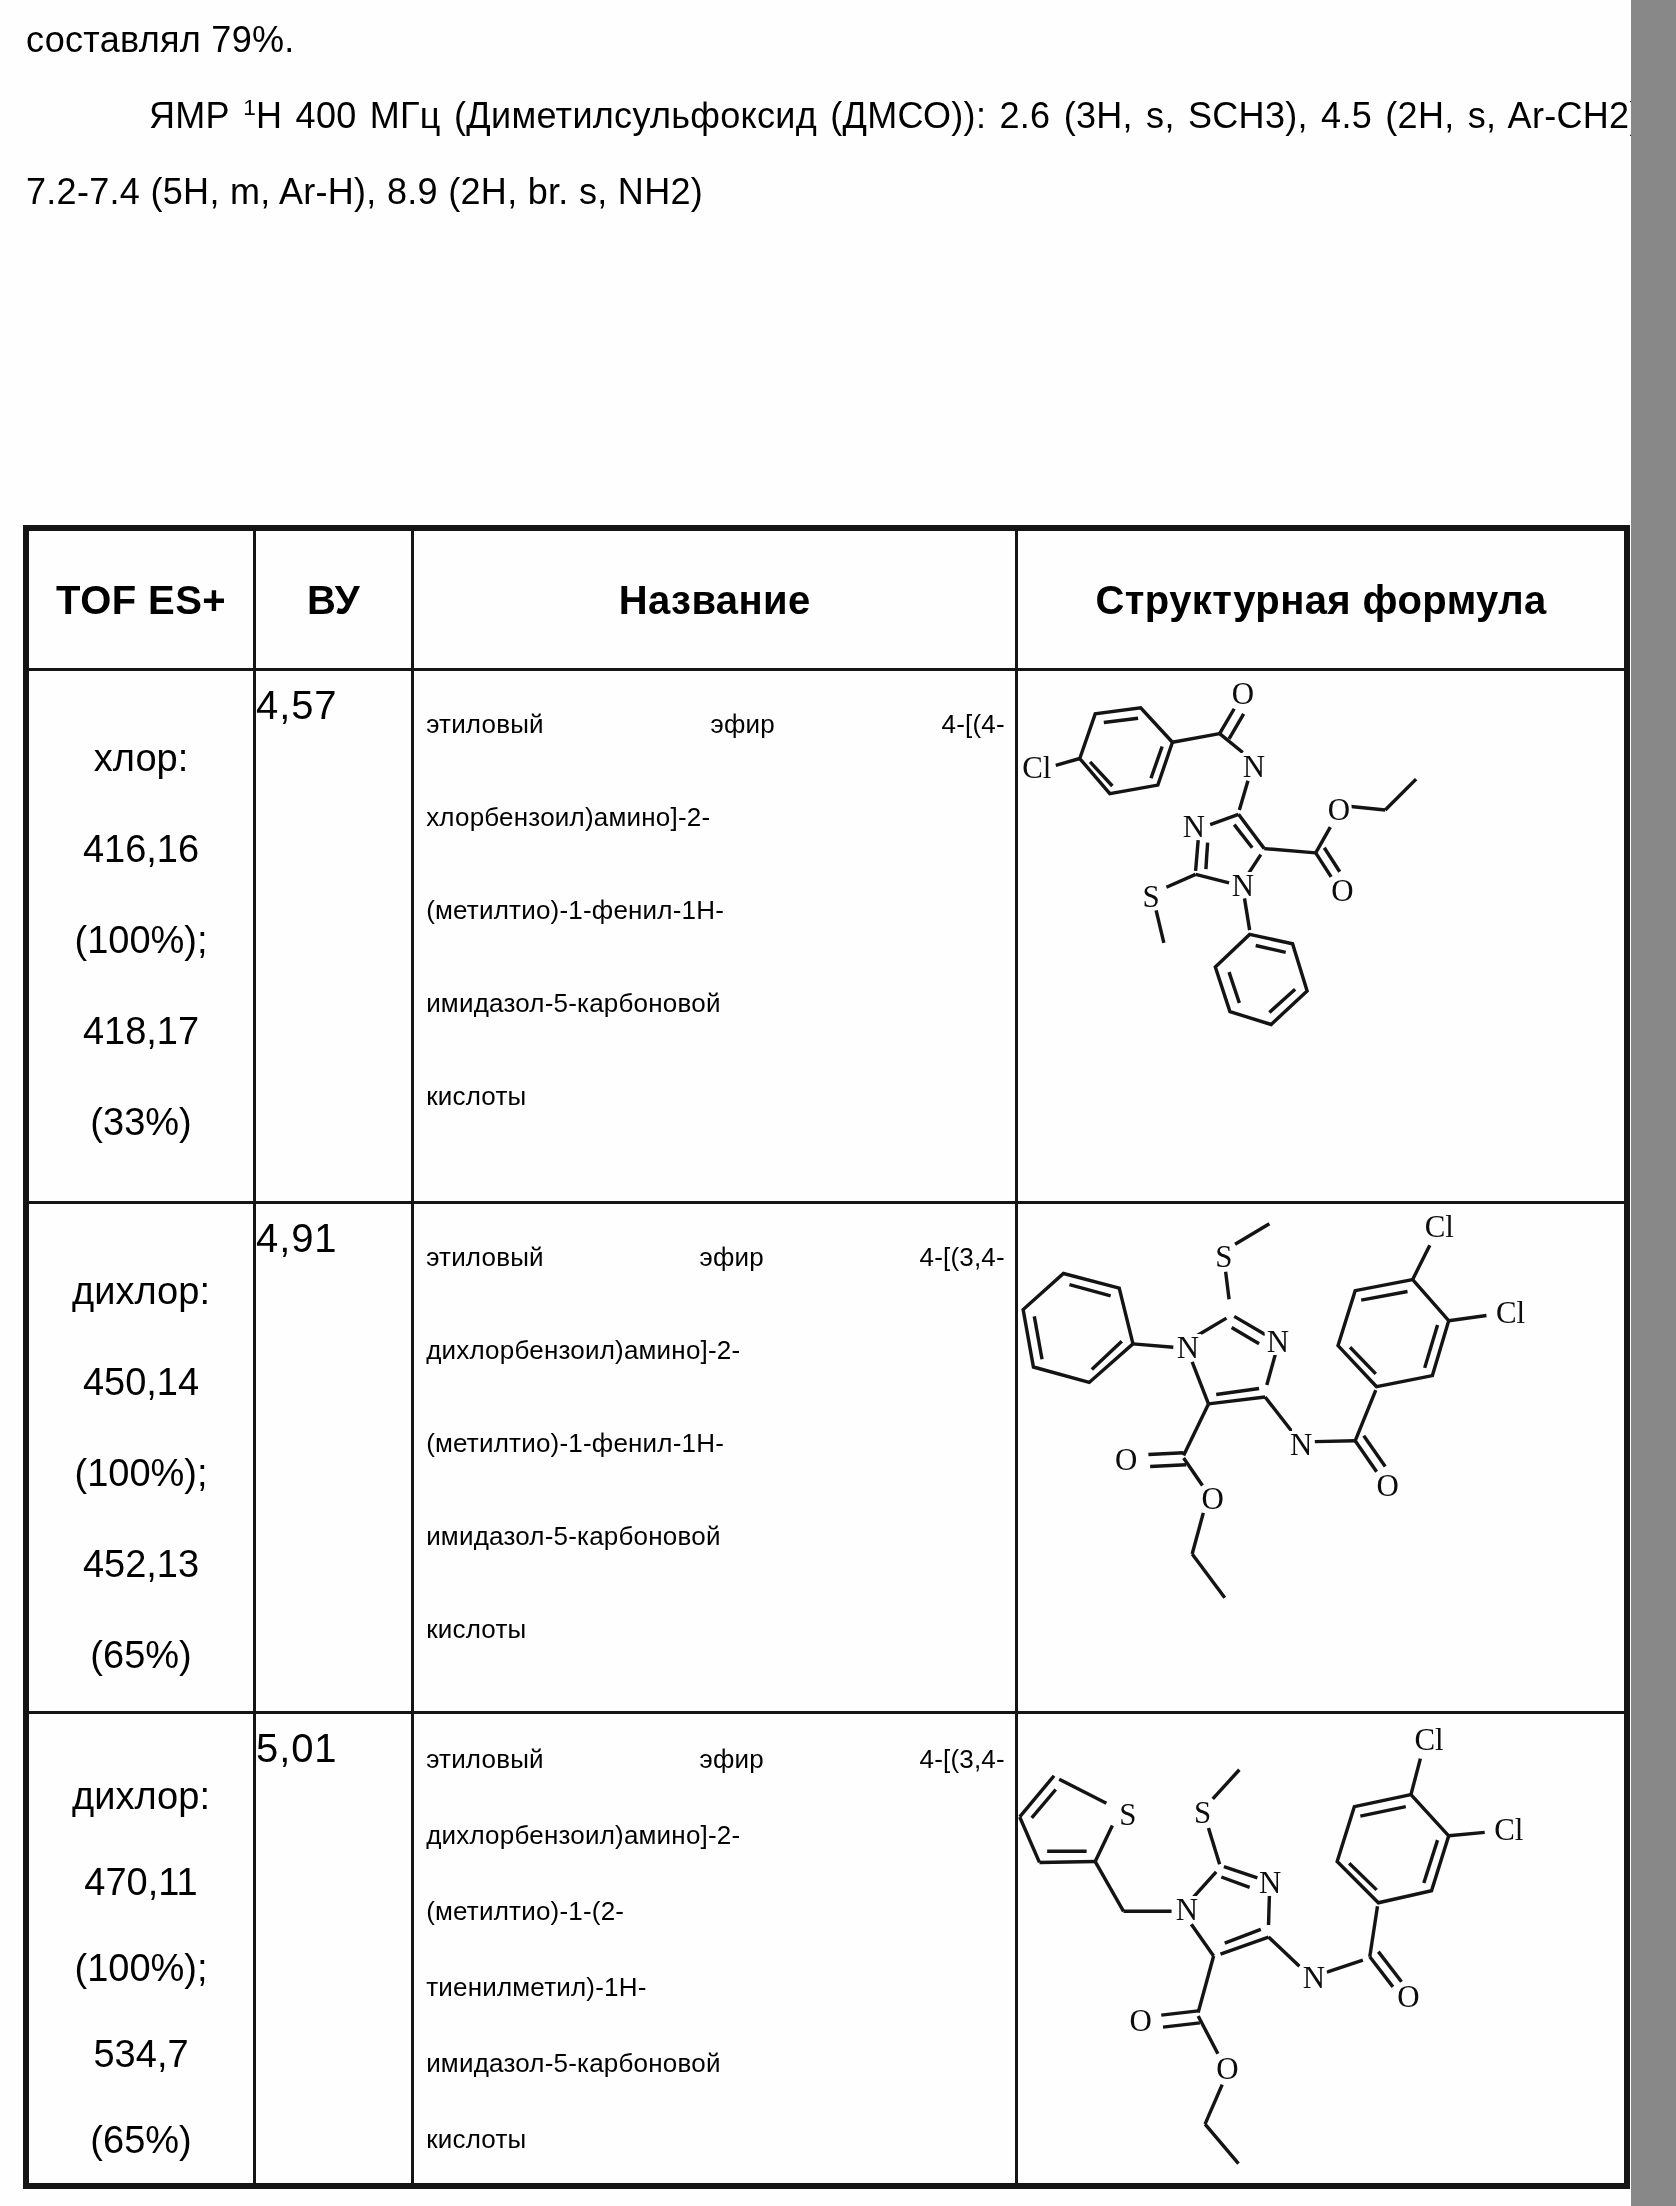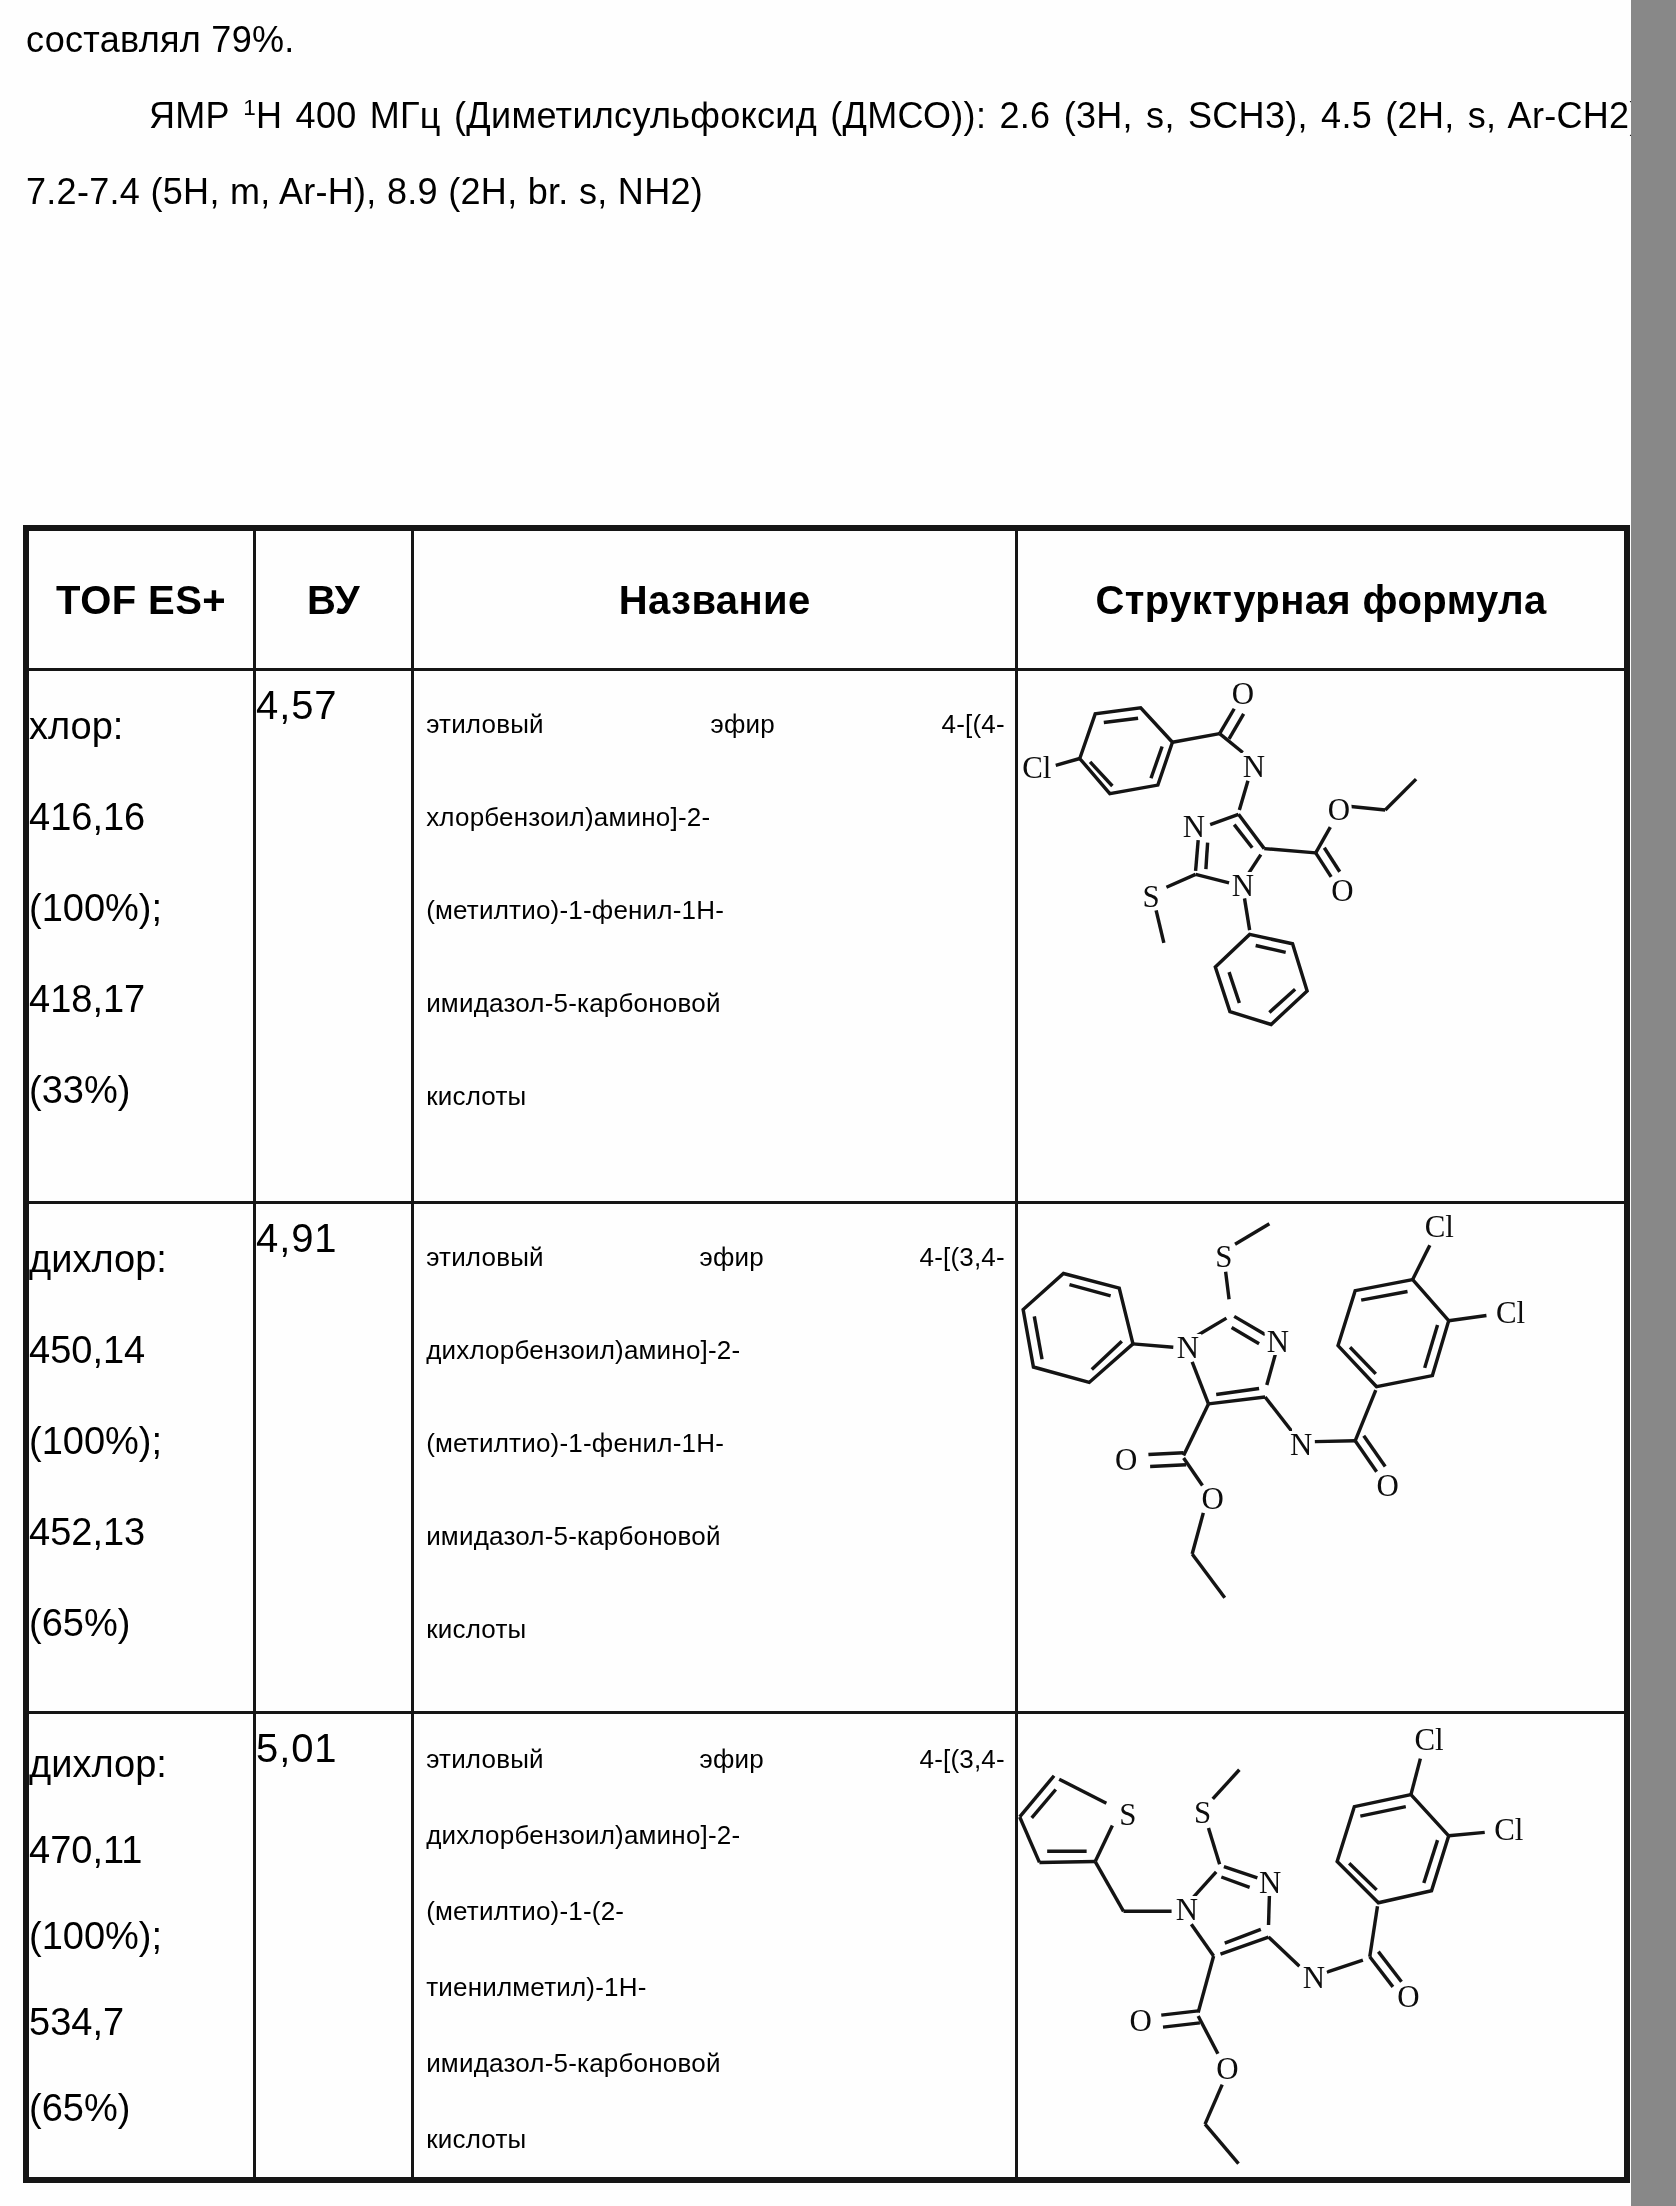--- a/index.html
+++ b/index.html
@@ -12,21 +12,21 @@
   .indent{text-indent:123px;}
   sup.nmr{font-size:22.5px;vertical-align:super;line-height:0;}
   
   table.tbl{position:absolute;left:23px;top:525px;border-collapse:collapse;table-layout:fixed;
             width:1607px;border:6px solid #151515;}
   td{border:3.5px solid #151515;vertical-align:top;padding:0;overflow:hidden;}
   .c-tof{width:227px;} .c-vu{width:157px;} .c-name{width:600px;} .c-str{width:606px;}
   .hrow td{height:137px;}
   .hcell{display:block;text-align:center;padding-top:17.3px;font-weight:bold;font-size:40px;letter-spacing:0.4px;margin-top:30px;}
   .r1 td{height:530px;} .r2 td{height:507px;} .r3 td{height:459px;}
-  .tofcell{display:block;text-align:left;font-size:38px;line-height:91px;padding-top:10.4px;}
+  .tofcell{display:block;text-align:center;font-size:38px;line-height:91px;padding-top:10.4px;margin-top:32px;}
   .r3 .tofcell{line-height:86px;padding-top:7px;}
   .vucell{display:block;text-align:left;font-size:40px;padding-top:12px;letter-spacing:0.9px;}
   .namecell{display:block;padding:7px 10.4px 0 12px;font-size:26px;letter-spacing:0.2px;}
   .nline{line-height:93px;text-align:justify;text-align-last:justify;}
   .r3 .nline{line-height:76px;}
   .strcell{position:relative;display:block;height:100%;}
   .strcell svg{position:absolute;left:0;top:0;width:100%;height:100%;}
   
   .bond{stroke:#141414;stroke-width:4;stroke-linecap:butt;fill:none;}
   .atom{font-family:"Liberation Serif",serif;font-size:36px;fill:#0d0d0d;

